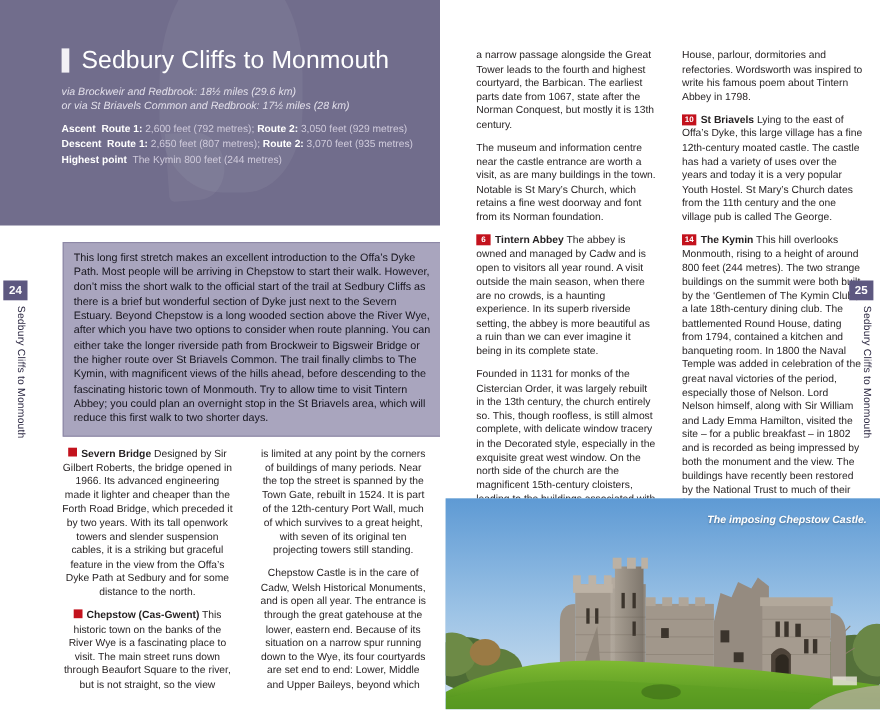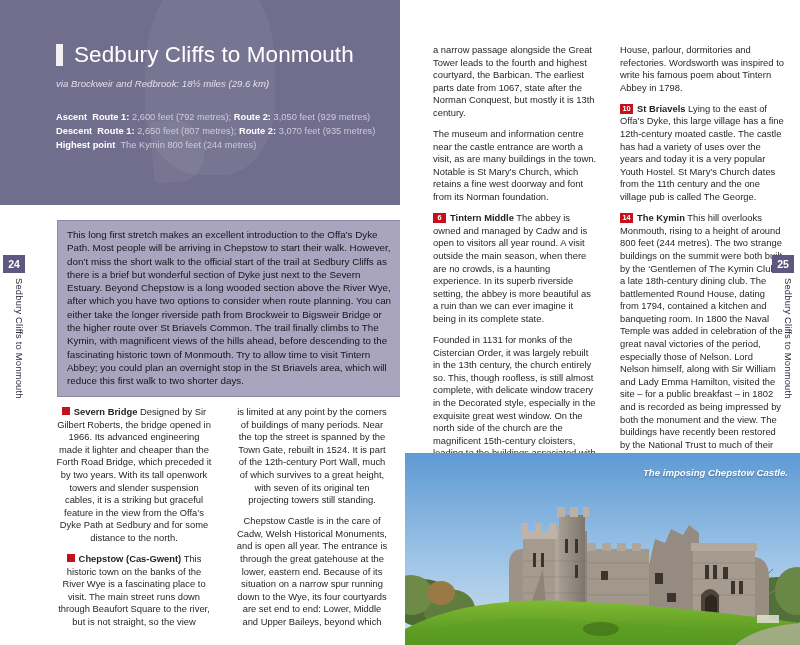--- a/index.html
+++ b/index.html
@@ -120,20 +120,21 @@
     <div class="header-band">
       <div class="ghost"></div>
       <div class="ghost2"></div>
 
       <div class="title-row">
         <span class="title-bar"></span>
         <span class="title-txt">Sedbury Cliffs to Monmouth</span>
       </div>
 
       <div class="subline a">via Brockweir and Redbrook: 18½ miles (29.6 km)</div>
+      <div class="subline b">or via St Briavels Common and Redbrook: 17½ miles (28 km)</div>
 
       <div class="stats">
         <div class="stat"><b>Ascent</b><span>&nbsp; <b>Route 1:</b> 2,600 feet (792 metres); <b>Route 2:</b> 3,050 feet (929 metres)</span></div>
         <div class="stat"><b>Descent</b><span>&nbsp; <b>Route 1:</b> 2,650 feet (807 metres); <b>Route 2:</b> 3,070 feet (935 metres)</span></div>
         <div class="stat"><b>Highest point</b><span>&nbsp; The Kymin 800 feet (244 metres)</span></div>
       </div>
     </div>
 
     <div class="intro">This long first stretch makes an excellent introduction to the Offa’s Dyke Path. Most people will be arriving in Chepstow to start their walk. However, don’t miss the short walk to the official start of the trail at Sedbury Cliffs as there is a brief but wonderful section of Dyke just next to the Severn Estuary. Beyond Chepstow is a long wooded section above the River Wye, after which you have two options to consider when route planning. You can either take the longer riverside path from Brockweir to Bigsweir Bridge or the higher route over St Briavels Common. The trail finally climbs to The Kymin, with magnificent views of the hills ahead, before descending to the fascinating historic town of Monmouth. Try to allow time to visit Tintern Abbey; you could plan an overnight stop in the St Briavels area, which will reduce this first walk to two shorter days.</div>
 
@@ -154,21 +155,21 @@
       <div class="vtxt">Sedbury Cliffs to Monmouth</div>
     </div>
   </div>
 
   <div class="page-right"></div>
 
   <div class="rcols">
     <div class="rcol r1">
       <p>a narrow passage alongside the Great Tower leads to the fourth and highest courtyard, the Barbican. The earliest parts date from 1067, state after the Norman Conquest, but mostly it is 13th century.</p>
       <p>The museum and information centre near the castle entrance are worth a visit, as are many buildings in the town. Notable is St Mary’s Church, which retains a fine west doorway and font from its Norman foundation.</p>
-      <p><span class="nmark">6</span><span class="lead">Tintern Middle</span><span> The abbey is owned and managed by Cadw and is open to visitors all year round. A visit outside the main season, when there are no crowds, is a haunting experience. In its superb riverside setting, the abbey is more beautiful as a ruin than we can ever imagine it being in its complete state.</span></p>
+      <p><span class="nmark">6</span><span class="lead">Tintern Abbey</span><span> The abbey is owned and managed by Cadw and is open to visitors all year round. A visit outside the main season, when there are no crowds, is a haunting experience. In its superb riverside setting, the abbey is more beautiful as a ruin than we can ever imagine it being in its complete state.</span></p>
       <p>Founded in 1131 for monks of the Cistercian Order, it was largely rebuilt in the 13th century, the church entirely so. This, though roofless, is still almost complete, with delicate window tracery in the Decorated style, especially in the exquisite great west window. On the north side of the church are the magnificent 15th-century cloisters, leading to the buildings associated with the business, study and everyday life of the monks and lay brothers – the Chapter</p>
     </div>
 
     <div class="rcol r2">
       <p>House, parlour, dormitories and refectories. Wordsworth was inspired to write his famous poem about Tintern Abbey in 1798.</p>
       <p><span class="nmark">10</span><span class="lead">St Briavels</span><span> Lying to the east of Offa’s Dyke, this large village has a fine 12th-century moated castle. The castle has had a variety of uses over the years and today it is a very popular Youth Hostel. St Mary’s Church dates from the 11th century and the one village pub is called The George.</span></p>
       <p><span class="nmark">14</span><span class="lead">The Kymin</span><span> This hill overlooks Monmouth, rising to a height of around 800 feet (244 metres). The two strange buildings on the summit were both built by the ‘Gentlemen of The Kymin Club’, a late 18th-century dining club. The battlemented Round House, dating from 1794, contained a kitchen and banqueting room. In 1800 the Naval Temple was added in celebration of the great naval victories of the period, especially those of Nelson. Lord Nelson himself, along with Sir William and Lady Emma Hamilton, visited the site – for a public breakfast – in 1802 and is recorded as being impressed by both the monument and the view. The buildings have recently been restored by the National Trust to much of their former glory, including the replacement of the statue of Britannia on top of the Temple.</span></p>
     </div>
   </div>
 

